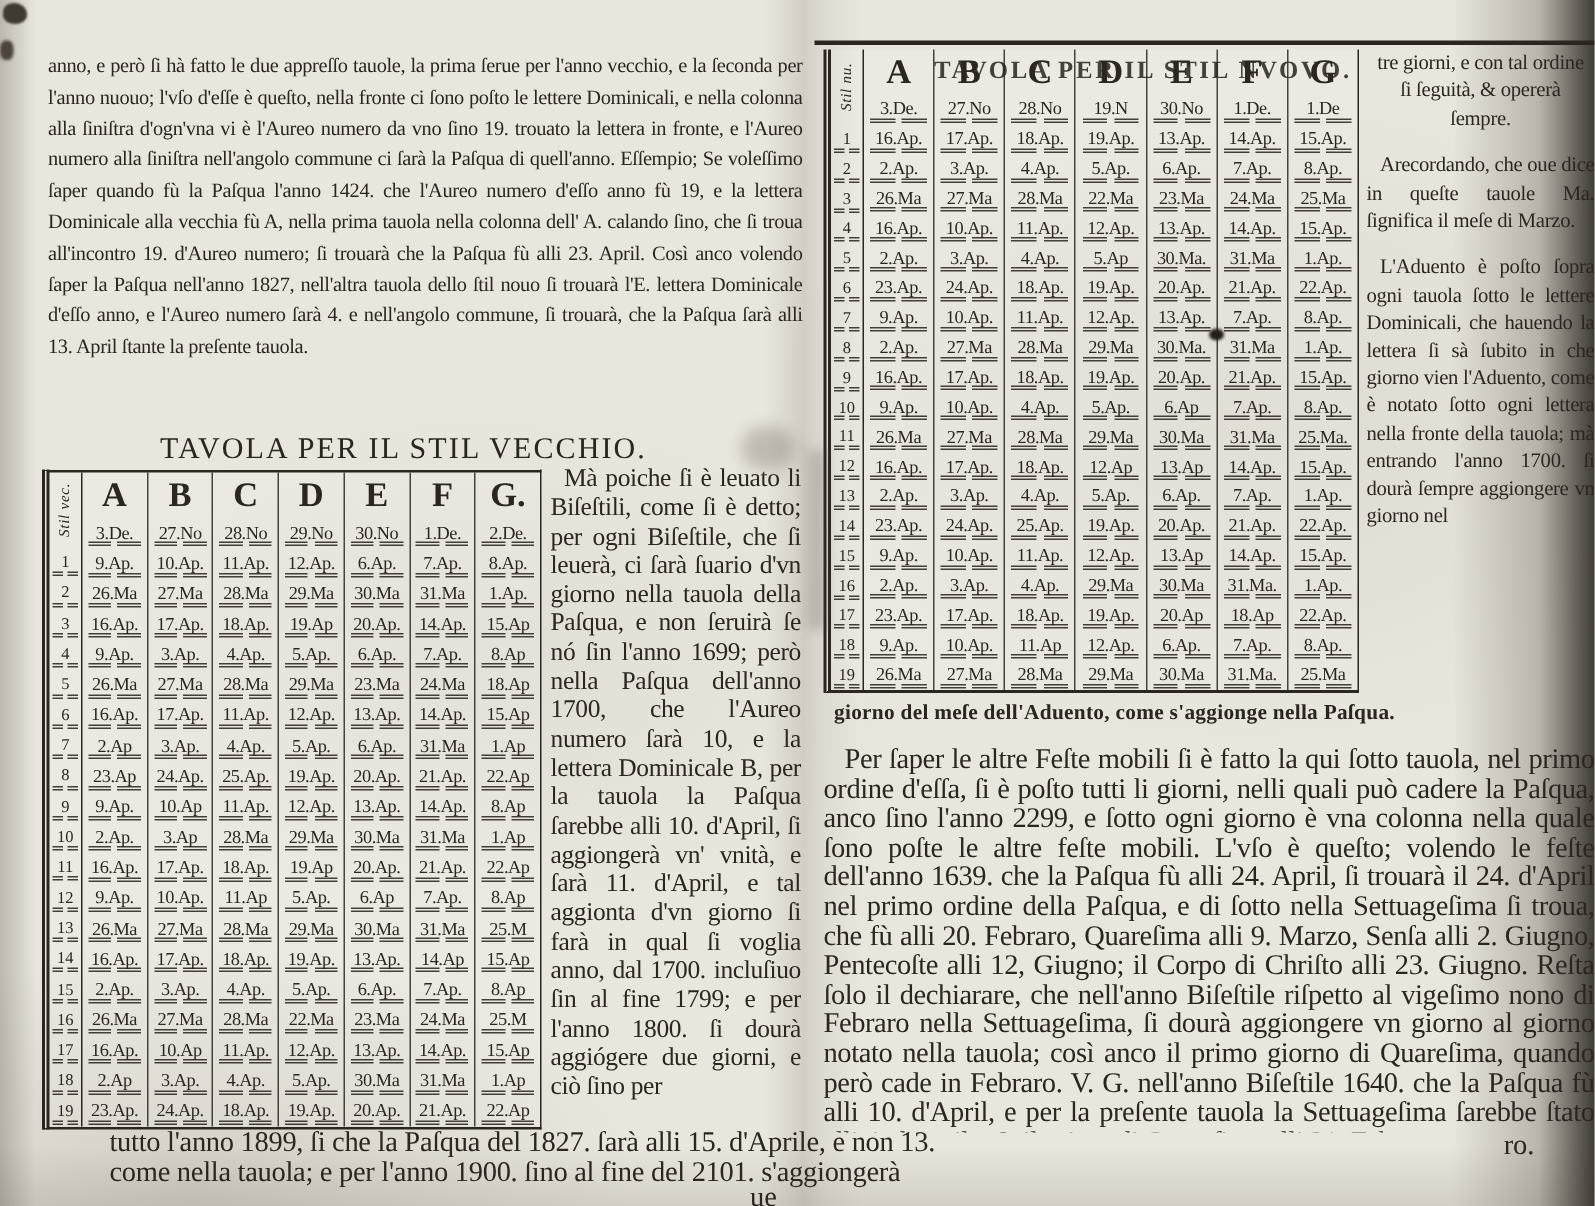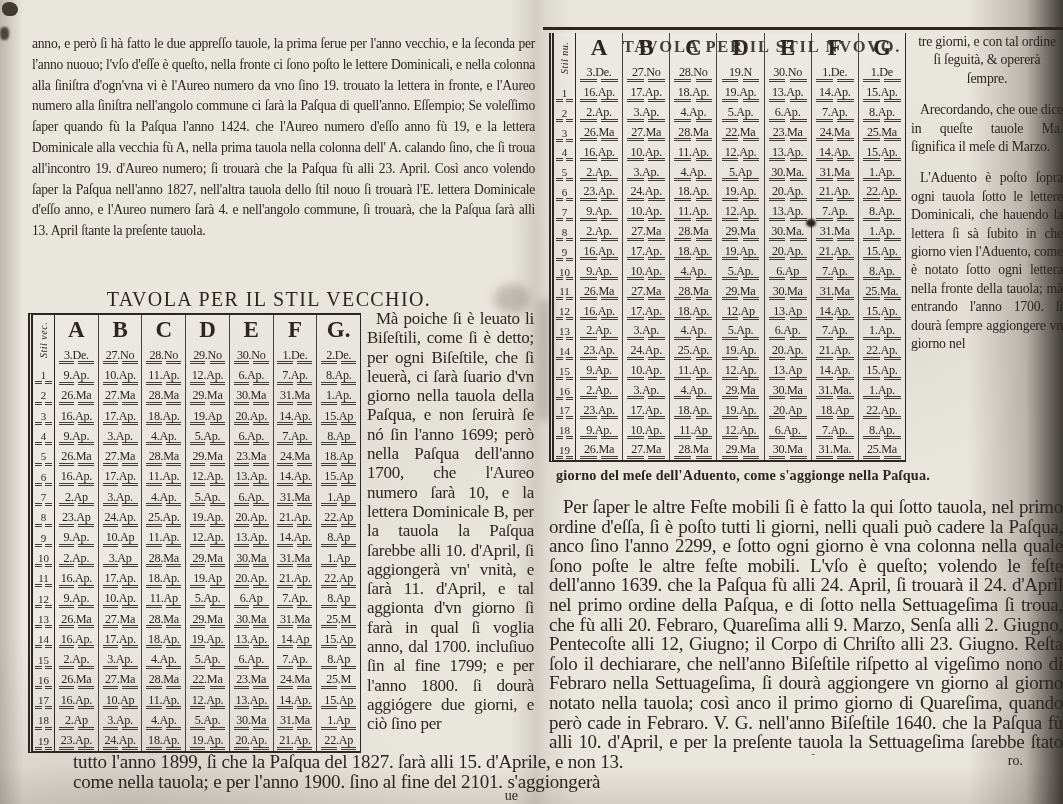--- a/index.html
+++ b/index.html
@@ -32,21 +32,21 @@
     font-size:20px; font-weight:normal; letter-spacing:1.4px; text-align:center;
   }
   .sidecol {
     left:367px; top:309px; width:167px; height:444px;
     font-size:17px; line-height:19.3px; letter-spacing:-0.25px;
     text-align:justify; text-indent:9px; overflow:hidden;
   }
   .bline { left:30px; width:506px; font-size:19px; letter-spacing:-0.2px; white-space:nowrap;margin-left:43px; }
   .b1 { top:751px; }
   .b2 { top:771px; }
-  .catch { font-size:14px; }
+  .catch { font-size:19px; }
   .cw-left { left:30px; top:788px; width:488px; text-align:right; }
 
   .title {
     left:560px; top:5px; width:404px;
     font-size:16.5px; font-weight:bold; letter-spacing:1.8px; text-align:center;margin-top:32px;
   }
   .rule { left:543px; top:27px; width:520px; height:2.5px; background:var(--ink); }
   .sideR {
     left:911px; top:33px; width:152px; height:432px;
     font-size:13.8px; line-height:18.4px; letter-spacing:-0.2px; overflow:hidden;

